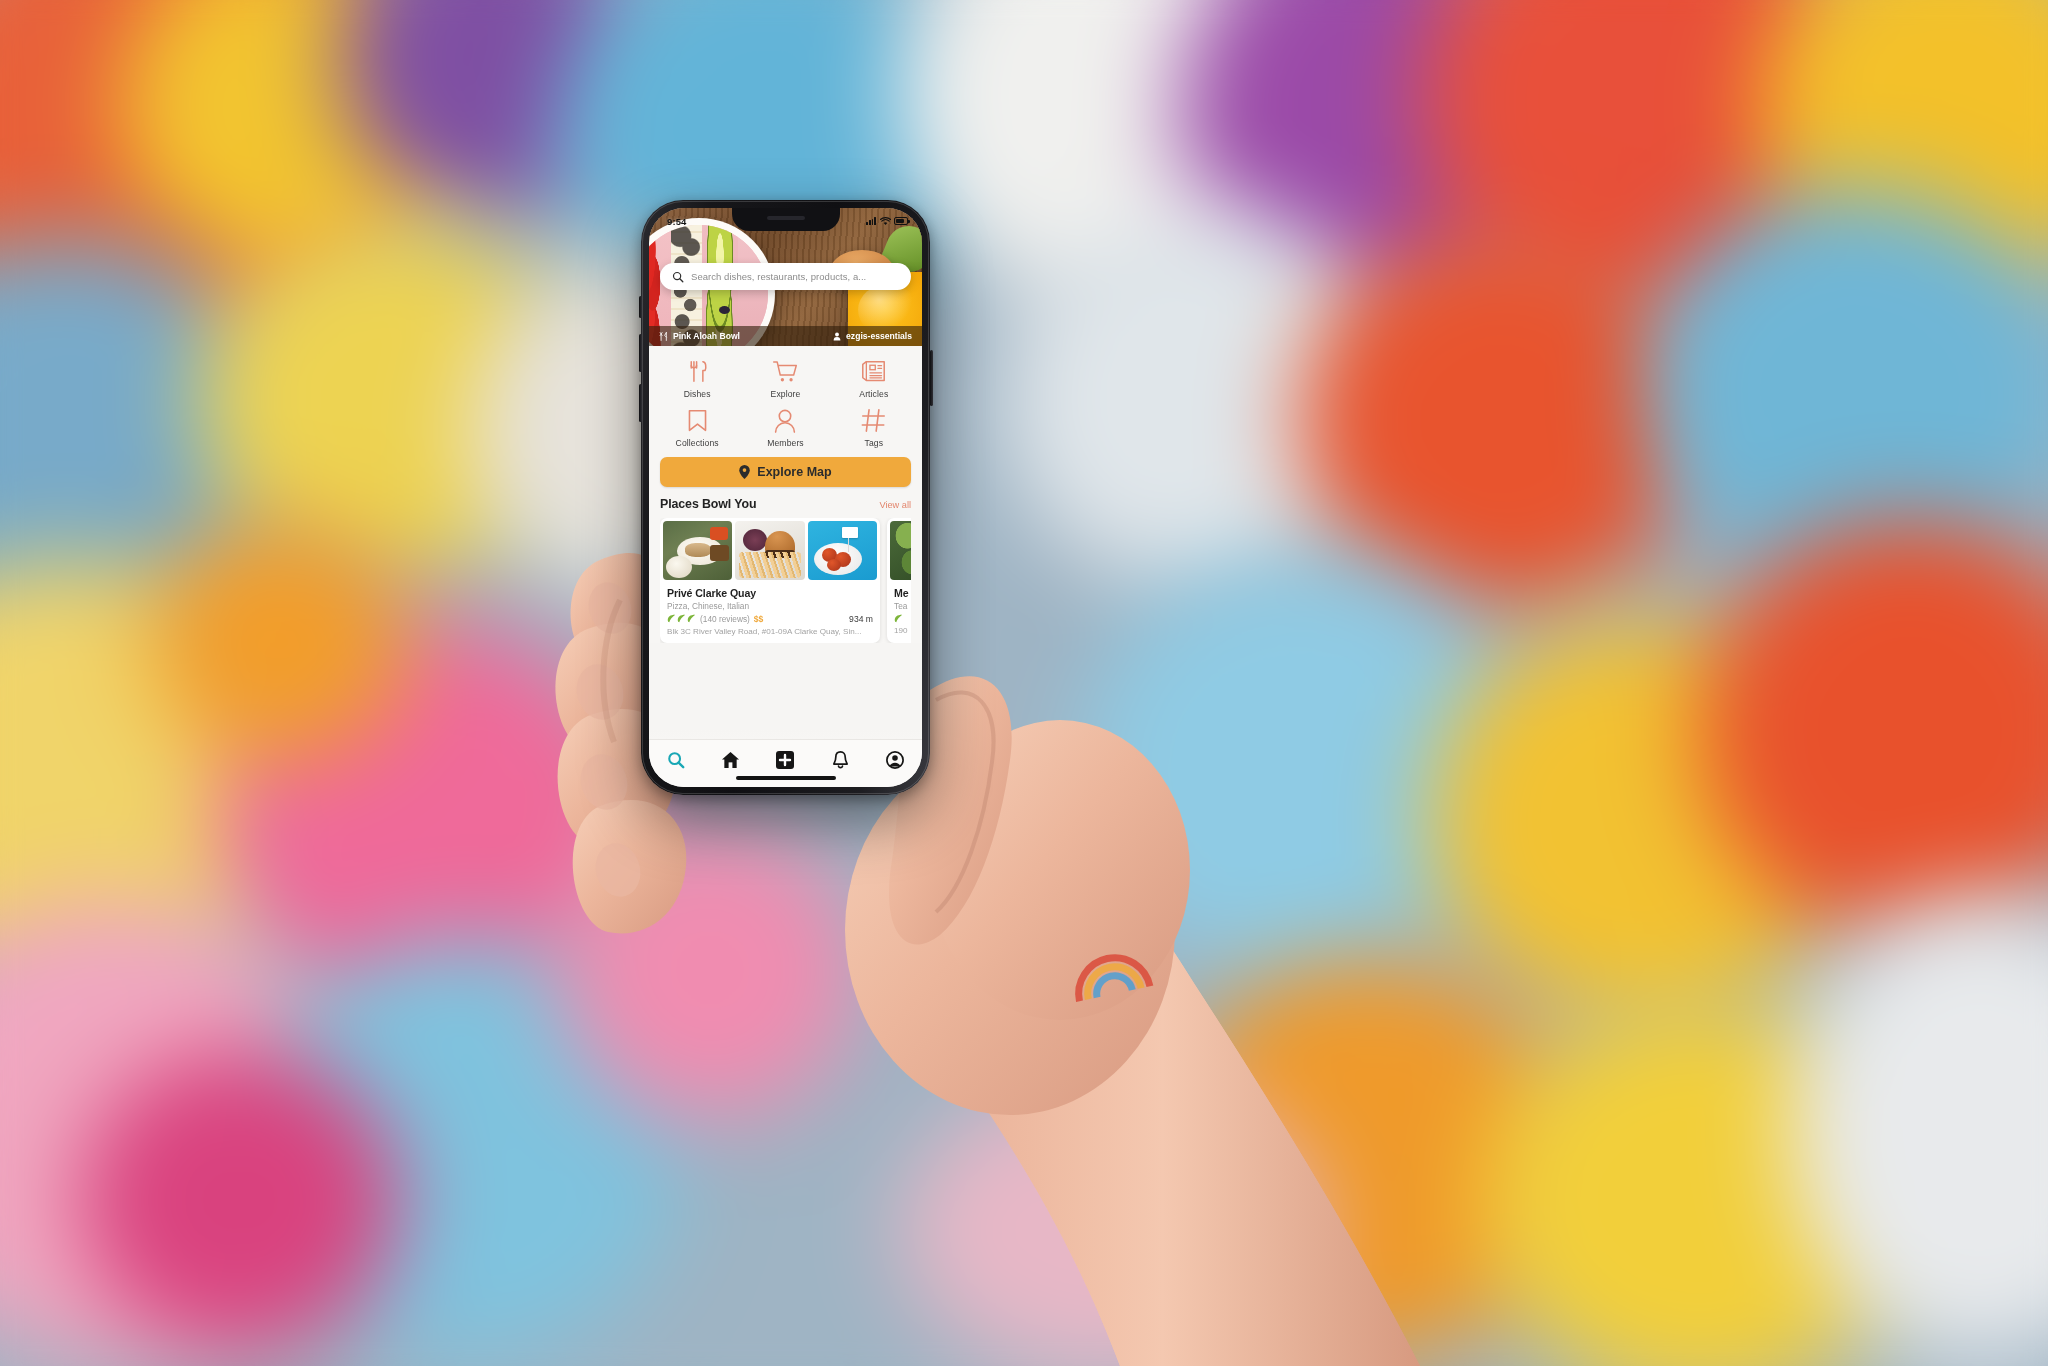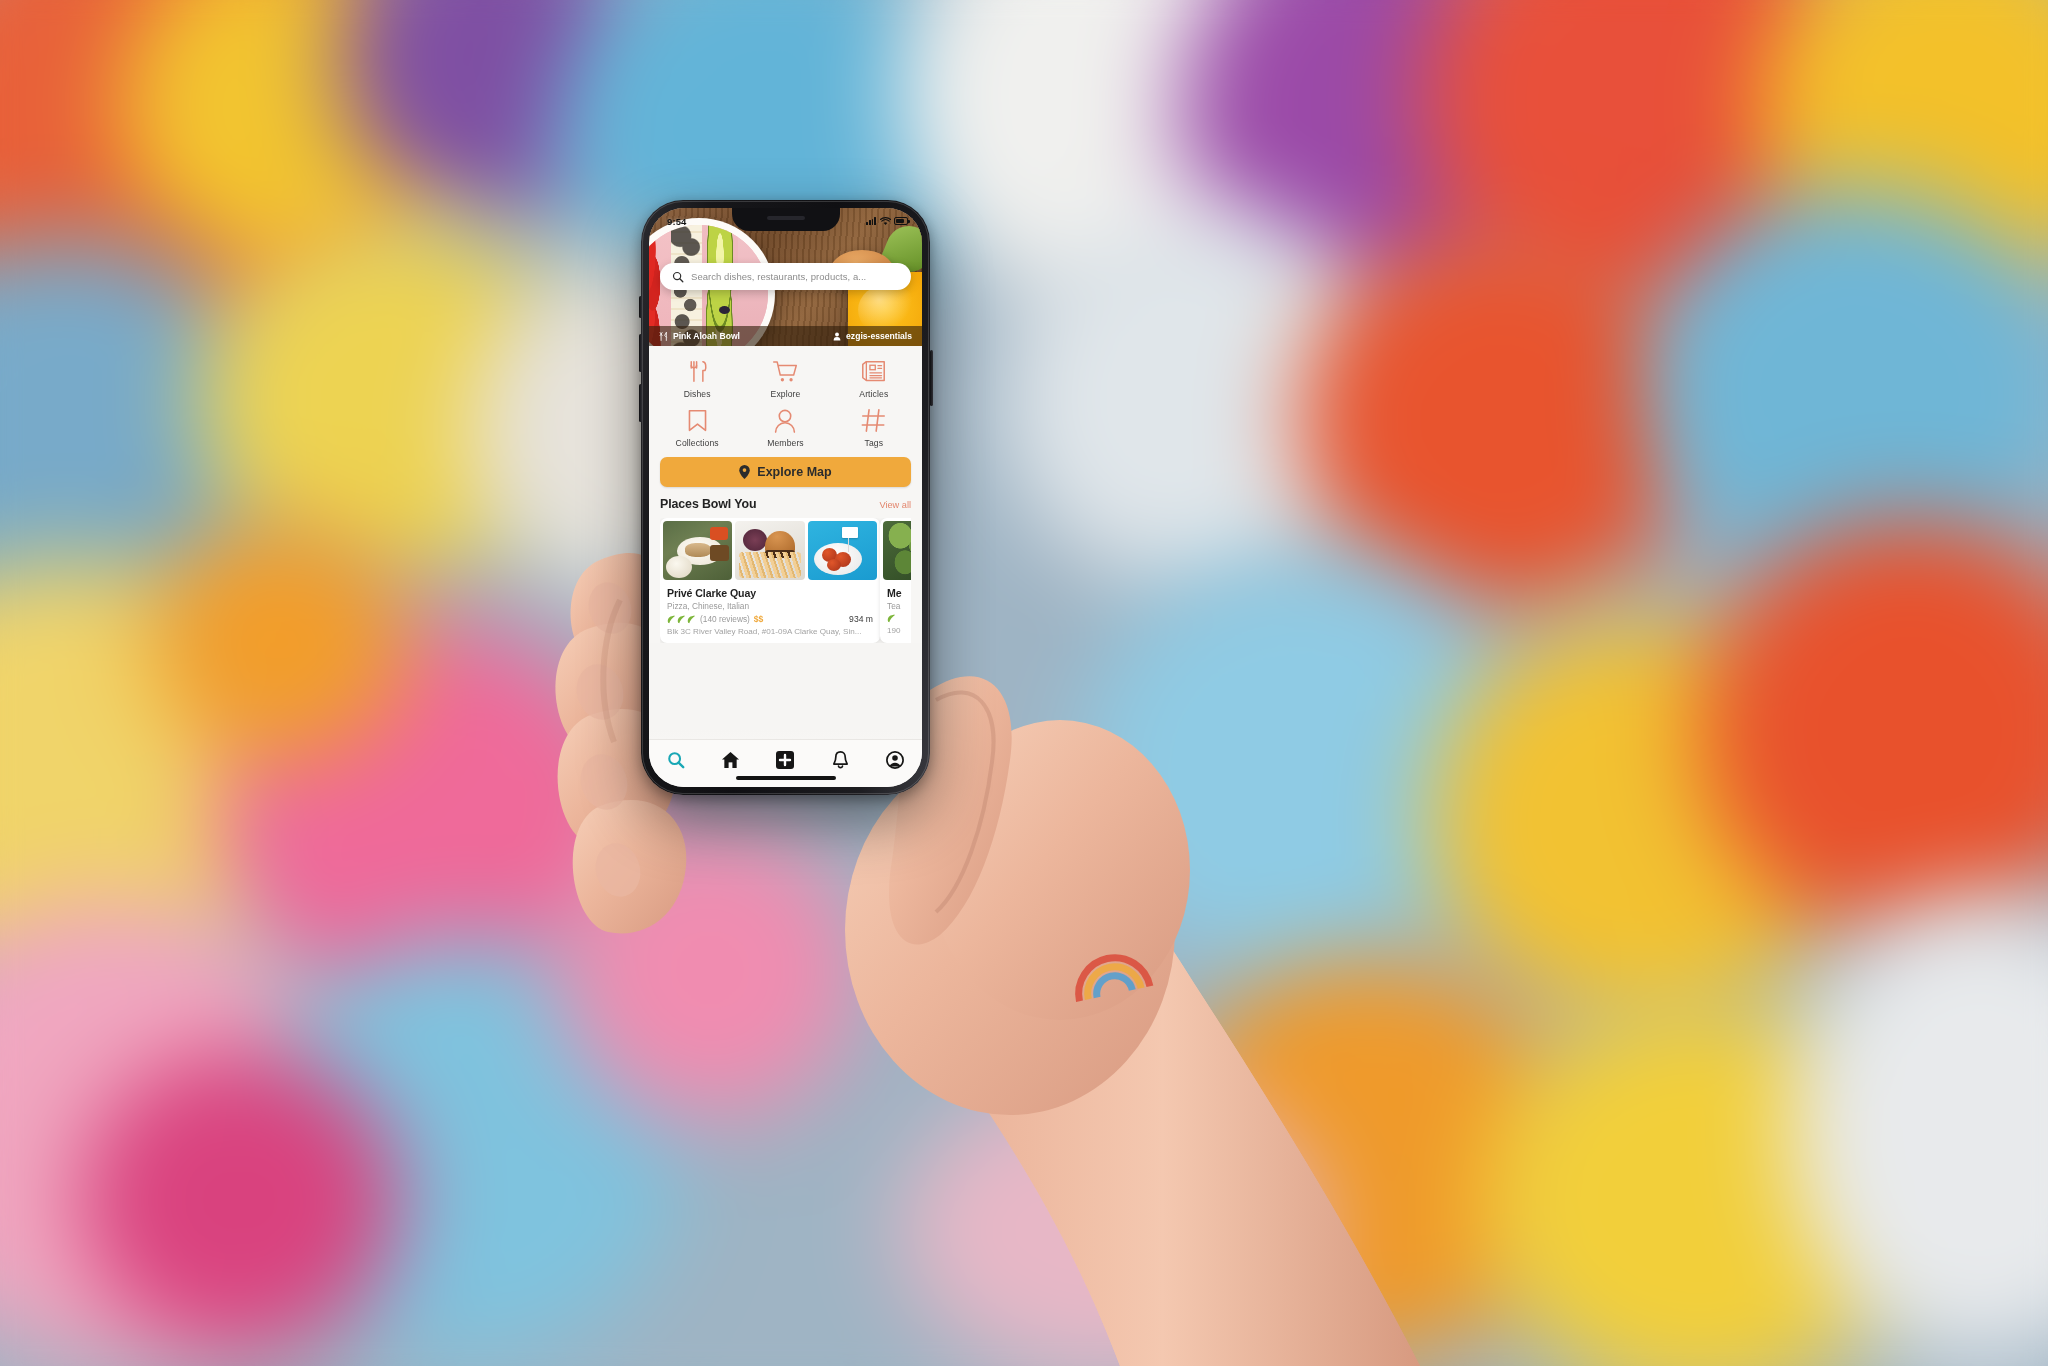--- a/index.html
+++ b/index.html
@@ -249,21 +249,21 @@
 
   
   #places{ background:#f7f6f4; padding:0 11px;}
   #placeshead{
     display:flex;align-items:baseline;justify-content:space-between;
     padding-bottom:7px;
   }
   #placeshead .h{ font-size:12.4px; font-weight:700; color:#232323; letter-spacing:-.1px;}
   #placeshead .va{ font-size:9.2px; color:#e2856c; cursor:pointer;}
 
-  #cardrow{ display:flex; overflow:hidden; }
+  #cardrow{ display:flex; gap:7px; overflow:hidden; }
   .card{
     flex:0 0 auto;
     background:#fff;
     border-radius:7px;
     box-shadow:0 1px 4px rgba(0,0,0,.11);
     overflow:hidden;
     cursor:pointer;
   }
   .card.main{ width:220px; }
   .card.next{ width:64px; }
@@ -304,21 +304,21 @@
   .t-green::after{content:"";position:absolute;inset:0;
     background:
       radial-gradient(ellipse at 30% 25%,#86b04f 0 20%,transparent 21%),
       radial-gradient(ellipse at 66% 42%,#6f9a41 0 22%,transparent 23%),
       radial-gradient(ellipse at 38% 70%,#5d8637 0 20%,transparent 21%),
       radial-gradient(ellipse at 72% 82%,#7ea84a 0 18%,transparent 19%);}
 
   .cardbody{ padding:4px 7px 7px; }
   .cardbody .name{ font-size:10.6px; font-weight:700; color:#1f1f1f; letter-spacing:-.1px; white-space:nowrap; overflow:hidden;}
   .cardbody .cuis{ font-size:8.3px; color:#9a9a9a; margin-top:2px; white-space:nowrap; overflow:hidden;}
-  .cardbody .meta{ display:flex; align-items:flex-end; gap:4px; margin-top:3px;}
+  .cardbody .meta{ display:flex; align-items:flex-start; gap:4px; margin-top:3px;}
   .leaves{ display:flex; gap:1px; }
   .cardbody .rev{ font-size:8.3px; color:#9a9a9a;}
   .cardbody .pri{ font-size:8.6px; color:#f0a93c; font-weight:700;}
   .cardbody .dist{ margin-left:auto; font-size:8.6px; color:#3a3a3a;}
   .cardbody .addr{ font-size:8.1px; color:#a3a3a3; margin-top:3px; white-space:nowrap; overflow:hidden;}
 
   
   #tabbar{
     position:absolute; left:0; right:0; bottom:0; height:48px;
     background:#fbfaf9;

